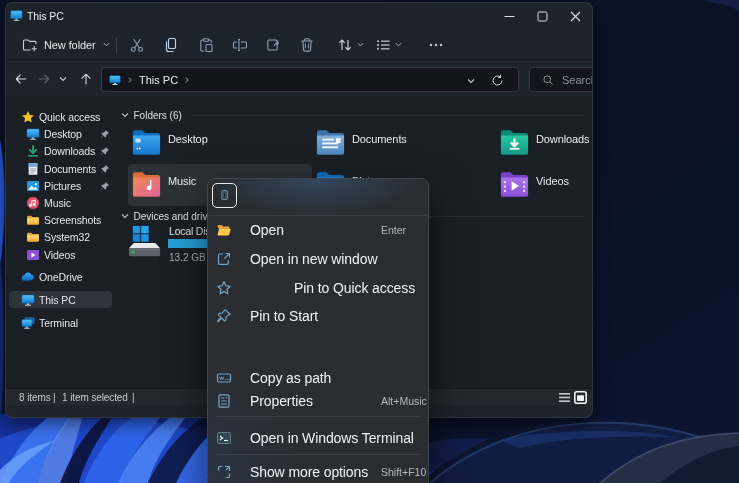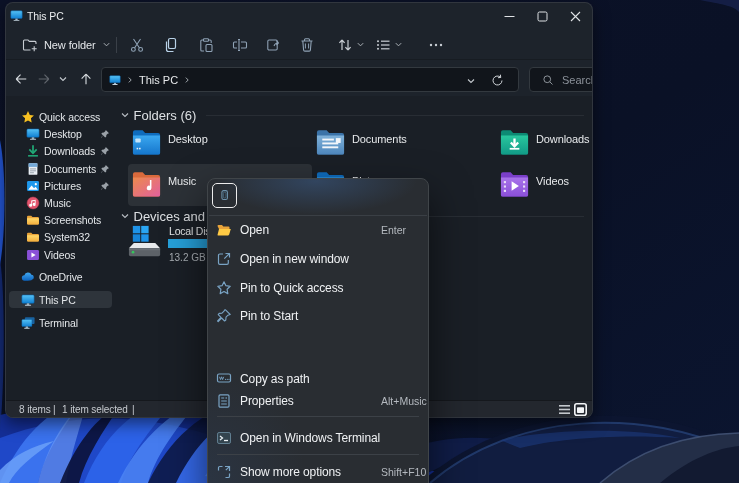--- a/index.html
+++ b/index.html
@@ -65,63 +65,63 @@
   .side-item.sel { background:#2e343b; }
   .side-item .ico { width:14px; height:14px; margin-left:12px; flex:none; }
   .side-item.child .ico { margin-left:17px; }
   .side-item .lbl { font-size:10.5px; letter-spacing:-0.1px; color:#e3e6e9; margin-left:4px; white-space:nowrap; overflow:hidden; }
   .side-item .pin { width:10px; height:10px; margin-left:auto; margin-right:2px; flex:none; }
 
   
   .content { position:absolute; left:110.5px; top:0; right:0; bottom:0; }
   .grp-head { position:absolute; display:flex; align-items:center; left:3px; right:8px; height:16px; }
   .grp-head .chev-g { width:10px; height:10px; margin-right:4px; flex:none; }
-  .grp-head .g-lbl { font-size:13px; color:#dde0e3; white-space:nowrap; }
+  .grp-head .g-lbl { font-size:10px; color:#dde0e3; white-space:nowrap; }
   .grp-head .g-rule { flex:1; height:1px; background:#282d34; margin-left:10px; }
   .g-folders { top:11px; } .g-devices { top:112px; }
 
   .tile { position:absolute; width:184px; height:42px; border-radius:4px; }
   .tile.sel { background:#2c3137; }
   .tile .f-icon { position:absolute; left:3px; top:4px; width:31px; height:31px; }
   .tile .t-lbl { position:absolute; left:40px; top:11px; font-size:11px; letter-spacing:-0.1px; color:#e7e9eb; white-space:nowrap; }
   .r1 { top:26px; } .r2 { top:68px; }
   .c1 { left:11.5px; } .c2 { left:195.5px; } .c3 { left:379.5px; }
 
   .drive-tile { position:absolute; left:11.5px; top:124px; width:184px; height:50px; border-radius:4px; }
   .drive-tile .d-icon { position:absolute; left:-2px; top:2px; width:39px; height:39px; }
   .drive-tile .d-name { position:absolute; left:41px; top:5px; font-size:10.5px; letter-spacing:-0.2px; color:#e7e9eb; white-space:nowrap; }
   .drive-bar { position:absolute; left:40px; top:19px; width:100px; height:9px; background:#4a4f55; }
   .drive-bar .fill { height:100%; background:#26a0da; }
   .drive-tile .d-free { position:absolute; left:41px; top:32px; font-size:10px; color:#a9aeb4; white-space:nowrap; }
 
   
-  .statusbar { position:absolute; left:0; right:0; bottom:0; height:17px; background:#23272e; border-top:1px solid #15181d; }
+  .statusbar { position:absolute; left:0; right:0; bottom:12px; height:17px; background:#23272e; border-top:1px solid #15181d; }
   .statusbar .st { position:absolute; top:3px; font-size:10px; letter-spacing:-0.1px; color:#c6cacf; }
   .st-count { left:13px; } .st-div1 { left:47px; color:#787d84; } .st-sel { left:56px; } .st-div2 { left:126px; color:#787d84; }
   .view-btn { position:absolute; top:2px; width:13px; height:13px; }
   .vb-details { right:21px; } .vb-thumb { right:5px; }
 
   
   .ctx-menu { position:absolute; left:207px; top:178px; width:222px; height:318px; z-index:5;
     background:#292d32; border:1px solid #404549; border-radius:8px;
     box-shadow:0 18px 40px rgba(0,0,0,0.6); overflow:hidden; }
   .ctx-menu::before { content:""; position:absolute; inset:0;
     background:
       radial-gradient(140px 46px at 108px 2px, rgba(70,125,200,0.30), rgba(70,125,200,0) 72%),
       radial-gradient(150px 170px at 0 300px, rgba(56,100,170,0.13), rgba(56,100,170,0) 65%);
     pointer-events:none; }
   .ctx-iconbtn { position:absolute; left:4px; top:4px; width:25px; height:25px; border-radius:5px;
     border:1.5px solid #ececec; display:flex; align-items:center; justify-content:center; }
   .ctx-iconbtn svg { width:13px; height:13px; }
   .ctx-sep-top { position:absolute; left:1px; right:1px; top:36px; height:1px; background:#3a3f45; }
   .ctx-item { position:absolute; left:4px; width:214px; height:27px; border-radius:4px; display:flex; align-items:center; }
   .ctx-item .mi { width:16px; height:16px; margin-left:4px; flex:none; }
-  .ctx-item .m-lbl { font-size:12px; letter-spacing:-0.1px; color:#f0f2f4; margin-left:8px; white-space:nowrap; }
+  .ctx-item .m-lbl { font-size:14px; letter-spacing:-0.1px; color:#f0f2f4; margin-left:18px; white-space:nowrap; }
   .ctx-item .m-acc { position:absolute; left:169px; font-size:10.5px; color:#b4b9bf; white-space:nowrap; }
-  .mi-open { top:37px; } .mi-newwin { top:66px; } .mi-pinqa { top:95px; } .mi-pinstart { top:123px; }
+  .mi-open { top:37px; } .mi-newwin { top:66px; } .mi-pinqa { top:95px;gap:44px; } .mi-pinstart { top:123px; }
   .mi-zip { top:152px; } .mi-path { top:180px;align-items:flex-end; } .mi-props { top:208px; }
   .ctx-div1 { position:absolute; left:9px; right:9px; top:237px; height:1px; background:#3c4147; }
   .mi-terminal { top:245px; } 
   .ctx-div2 { position:absolute; left:9px; right:9px; top:275px; height:1px; background:#3c4147; }
   .mi-more { top:279px; }
 </style>
 </head>
 <body>
 
 <svg width="0" height="0" style="position:absolute">

